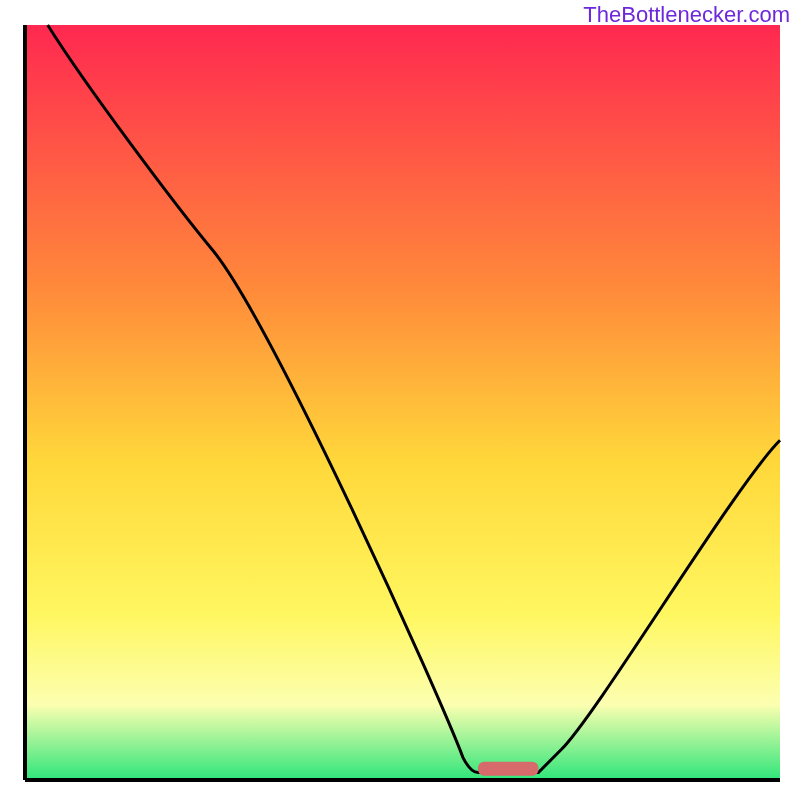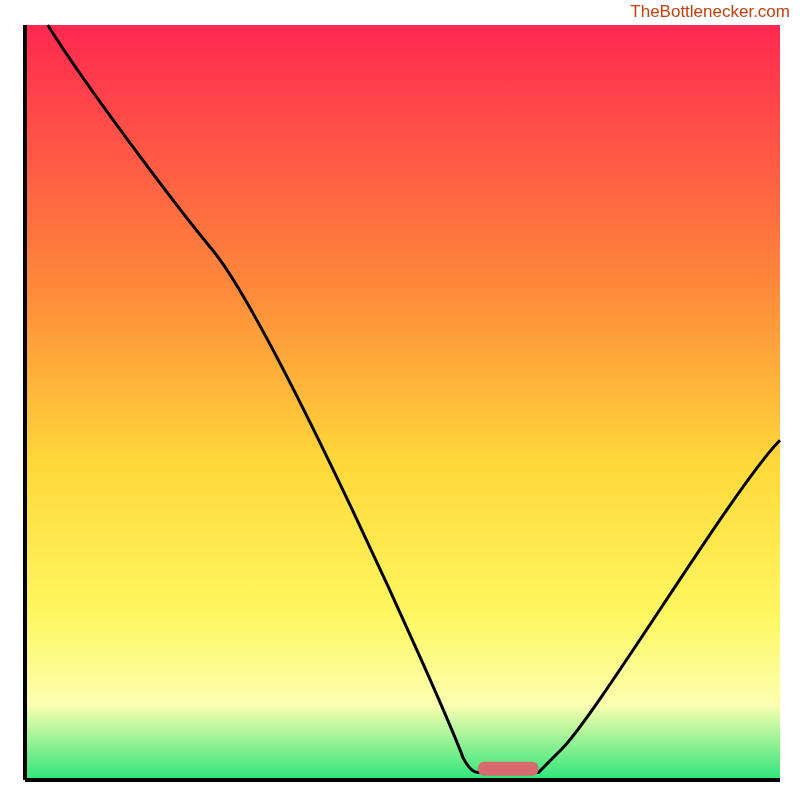--- a/index.html
+++ b/index.html
@@ -12,22 +12,22 @@
   }
   .container {
     position: relative;
     width: 800px;
     height: 800px;
   }
   .watermark {
     position: absolute;
     top: 2px;
     right: 10px;
-    color: #c2410c;
-    font-size: 17px;
+    color: #6d28d9;
+    font-size: 22px;
     font-weight: normal;
   }
   svg {
     display: block;
   }
 </style>
 </head>
 <body>
 
 <div class="container">

